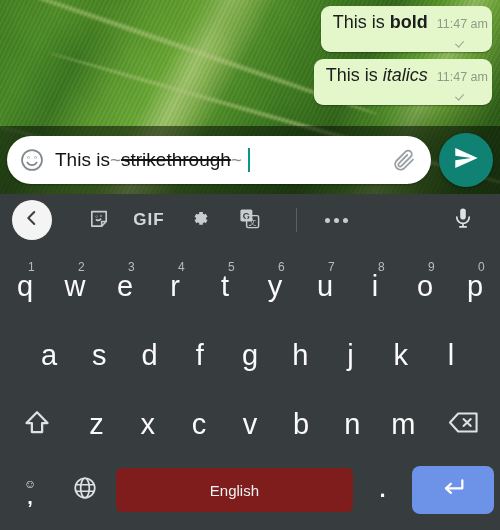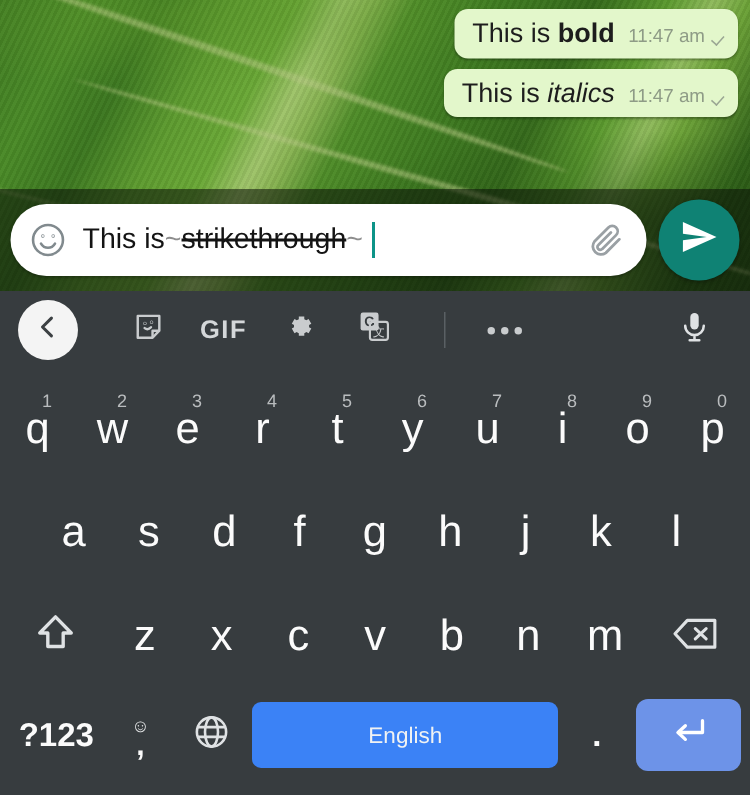--- a/index.html
+++ b/index.html
@@ -48,21 +48,21 @@
   .bubble{
     background:#e3f7cb;border-radius:9px;padding:6px 4px 6px 12px;
     display:flex;align-items:baseline;gap:9px;
     box-shadow:0 1px 1.5px rgba(0,0,0,.32);
     max-width:300px;
   }
   .bubble-text{font-size:18px;color:#1d1d1d;line-height:1.15;white-space:nowrap;}
   .bubble-text b{font-weight:bold;}
   .bubble-text i{font-style:italic;}
   .bubble-text s{text-decoration:line-through;}
-  .meta{display:flex;align-items:center;gap:5px;white-space:nowrap;}
+  .meta{display:flex;align-items:center;gap:5px;white-space:nowrap;flex-direction:column;}
   .time{font-size:12.5px;color:#8e9b86;}
   .tick{width:13px;height:10px;display:inline-block;position:relative;}
   .tick:before{
     content:"";position:absolute;left:1px;top:3px;width:4px;height:7px;
     border-right:1.6px solid #9aa693;border-bottom:1.6px solid #9aa693;
     transform:rotate(42deg);
   }
 
   
   .scrim{
@@ -126,21 +126,21 @@
   .row3{padding:0 2px;}
   .key-wide{flex:1.35;}
 
   .kb-row-bottom{display:flex;align-items:center;height:62px;padding:0 6px;box-sizing:border-box;gap:4px;}
   .k-sym{flex:1.3;display:flex;align-items:center;justify-content:center;color:#fbfbfb;font-size:22px;font-weight:bold;}
   .k-comma{flex:.85;display:flex;flex-direction:column;align-items:center;justify-content:center;gap:1px;}
   .k-comma .mini{font-size:12px;color:#e3e5e6;line-height:1;}
   .k-comma .cm{font-size:20px;color:#fbfbfb;line-height:.6;font-weight:bold;}
   .k-globe{flex:.95;display:flex;align-items:center;justify-content:center;}
   .spacebar{
-    flex:4.2;height:44px;background:#3b82f6;border-radius:6px;
+    flex:4.2;height:44px;background:#7f1d1d;border-radius:6px;
     display:flex;align-items:center;justify-content:center;
     color:#f0f2f3;font-size:15px;
   }
   .k-period{flex:.9;display:flex;align-items:center;justify-content:center;color:#fbfbfb;font-size:22px;font-weight:bold;}
   .enter{
     flex:1.45;height:48px;background:#6d93e8;border-radius:8px;
     display:flex;align-items:center;justify-content:center;
   }
 </style>
 </head>
@@ -393,21 +393,20 @@
           <span>
             <svg viewBox="0 0 28 24" width="34" height="29" fill="none" stroke="#dfe2e4" stroke-width="1.7" stroke-linecap="round" stroke-linejoin="round">
               <path d="M9.2 4.6h15.2v14.8H9.2L2.4 12z"></path>
               <path d="M13.6 9.2l6 5.6M19.6 9.2l-6 5.6"></path>
             </svg>
           </span>
         </div>
       </div>
 
       <div class="kb-row-bottom">
-        <div class="k-sym">?123</div>
 
         <div class="k-comma">
           <span class="mini">☺</span>
           <span class="cm">,</span>
         </div>
 
         <div class="k-globe">
           <span>
             <svg viewBox="0 0 24 24" width="26" height="26" fill="none" stroke="#dfe2e4" stroke-width="1.6">
               <circle cx="12" cy="12" r="9"></circle>

